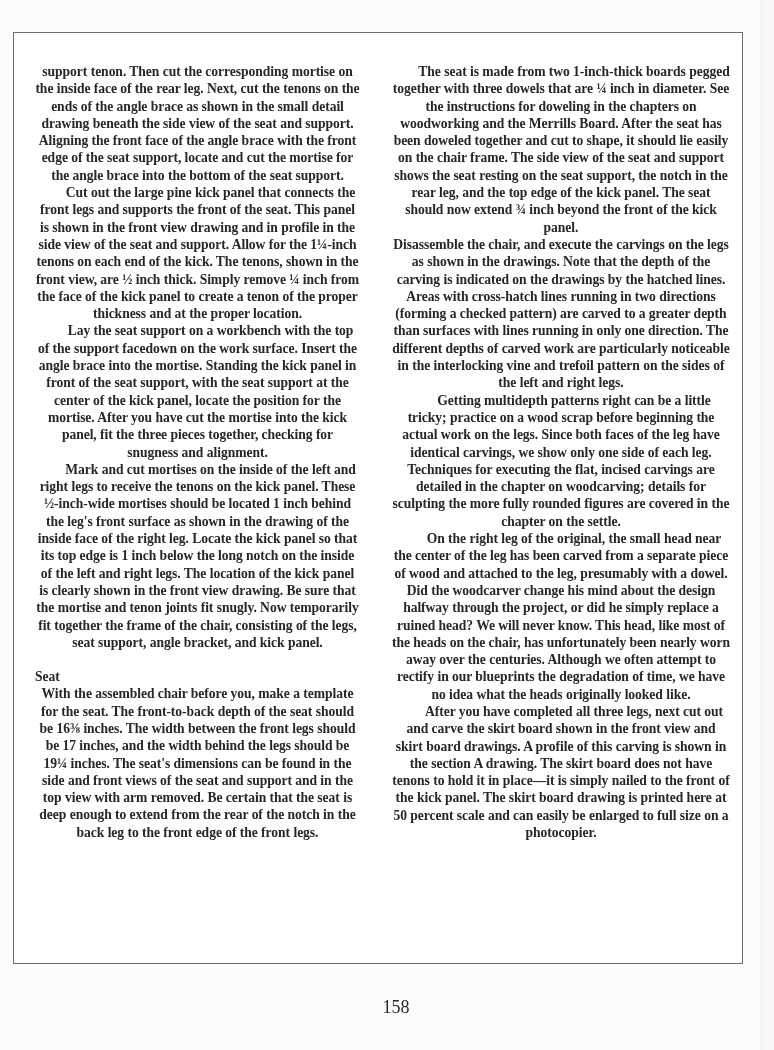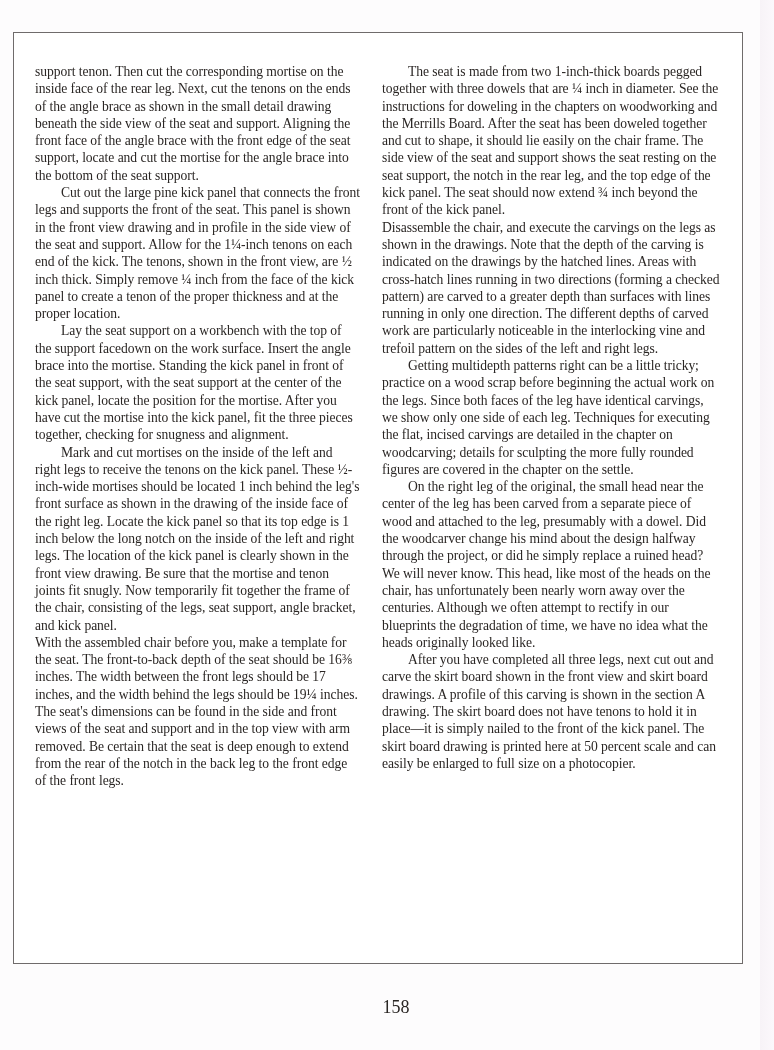--- a/index.html
+++ b/index.html
@@ -38,26 +38,27 @@
       top: 30px;
       font-size: 13.6px;
       line-height: 17.3px;
       letter-spacing: -0.05px;
     }
     .col-left {
       left: 21px;
       width: 325px;
     }
     .col-right {
-      left: 368px;
+      left: 378px;
       width: 338px;
     }
     .para {
       margin: 0;
-      text-align: left;
+      text-align: center;
+      font-weight: bold;
     }
     .para.indent {
       text-indent: 26px;
     }
     .heading {
       margin: 17px 0 0 0;
       font-weight: bold;
       font-size: 13.6px;
       line-height: 17.3px;
     }
@@ -77,20 +78,21 @@
 
 <div class="right-strip"></div>
 
 <div class="frame">
 
   <div class="column col-left">
     <p class="para">support tenon. Then cut the corresponding mortise on the inside face of the rear leg. Next, cut the tenons on the ends of the angle brace as shown in the small detail drawing beneath the side view of the seat and support. Aligning the front face of the angle brace with the front edge of the seat support, locate and cut the mortise for the angle brace into the bottom of the seat support.</p>
     <p class="para indent">Cut out the large pine kick panel that connects the front legs and supports the front of the seat. This panel is shown in the front view drawing and in profile in the side view of the seat and support. Allow for the 1¼-inch tenons on each end of the kick. The tenons, shown in the front view, are ½ inch thick. Simply remove ¼ inch from the face of the kick panel to create a tenon of the proper thickness and at the proper location.</p>
     <p class="para indent">Lay the seat support on a workbench with the top of the support facedown on the work surface. Insert the angle brace into the mortise. Standing the kick panel in front of the seat support, with the seat support at the center of the kick panel, locate the position for the mortise. After you have cut the mortise into the kick panel, fit the three pieces together, checking for snugness and alignment.</p>
     <p class="para indent">Mark and cut mortises on the inside of the left and right legs to receive the tenons on the kick panel. These ½-inch-wide mortises should be located 1 inch behind the leg's front surface as shown in the drawing of the inside face of the right leg. Locate the kick panel so that its top edge is 1 inch below the long notch on the inside of the left and right legs. The location of the kick panel is clearly shown in the front view drawing. Be sure that the mortise and tenon joints fit snugly. Now temporarily fit together the frame of the chair, consisting of the legs, seat support, angle bracket, and kick panel.</p>
+    <h3 class="heading">Seat</h3>
     <p class="para">With the assembled chair before you, make a template for the seat. The front-to-back depth of the seat should be 16⅜ inches. The width between the front legs should be 17 inches, and the width behind the legs should be 19¼ inches. The seat's dimensions can be found in the side and front views of the seat and support and in the top view with arm removed. Be certain that the seat is deep enough to extend from the rear of the notch in the back leg to the front edge of the front legs.</p>
   </div>
 
   <div class="column col-right">
     <p class="para indent">The seat is made from two 1-inch-thick boards pegged together with three dowels that are ¼ inch in diameter. See the instructions for doweling in the chapters on woodworking and the Merrills Board. After the seat has been doweled together and cut to shape, it should lie easily on the chair frame. The side view of the seat and support shows the seat resting on the seat support, the notch in the rear leg, and the top edge of the kick panel. The seat should now extend ¾ inch beyond the front of the kick panel.</p>
     <p class="para">Disassemble the chair, and execute the carvings on the legs as shown in the drawings. Note that the depth of the carving is indicated on the drawings by the hatched lines. Areas with cross-hatch lines running in two directions (forming a checked pattern) are carved to a greater depth than surfaces with lines running in only one direction. The different depths of carved work are particularly noticeable in the interlocking vine and trefoil pattern on the sides of the left and right legs.</p>
     <p class="para indent">Getting multidepth patterns right can be a little tricky; practice on a wood scrap before beginning the actual work on the legs. Since both faces of the leg have identical carvings, we show only one side of each leg. Techniques for executing the flat, incised carvings are detailed in the chapter on woodcarving; details for sculpting the more fully rounded figures are covered in the chapter on the settle.</p>
     <p class="para indent">On the right leg of the original, the small head near the center of the leg has been carved from a separate piece of wood and attached to the leg, presumably with a dowel. Did the woodcarver change his mind about the design halfway through the project, or did he simply replace a ruined head? We will never know. This head, like most of the heads on the chair, has unfortunately been nearly worn away over the centuries. Although we often attempt to rectify in our blueprints the degradation of time, we have no idea what the heads originally looked like.</p>
     <p class="para indent">After you have completed all three legs, next cut out and carve the skirt board shown in the front view and skirt board drawings. A profile of this carving is shown in the section A drawing. The skirt board does not have tenons to hold it in place—it is simply nailed to the front of the kick panel. The skirt board drawing is printed here at 50 percent scale and can easily be enlarged to full size on a photocopier.</p>
   </div>

